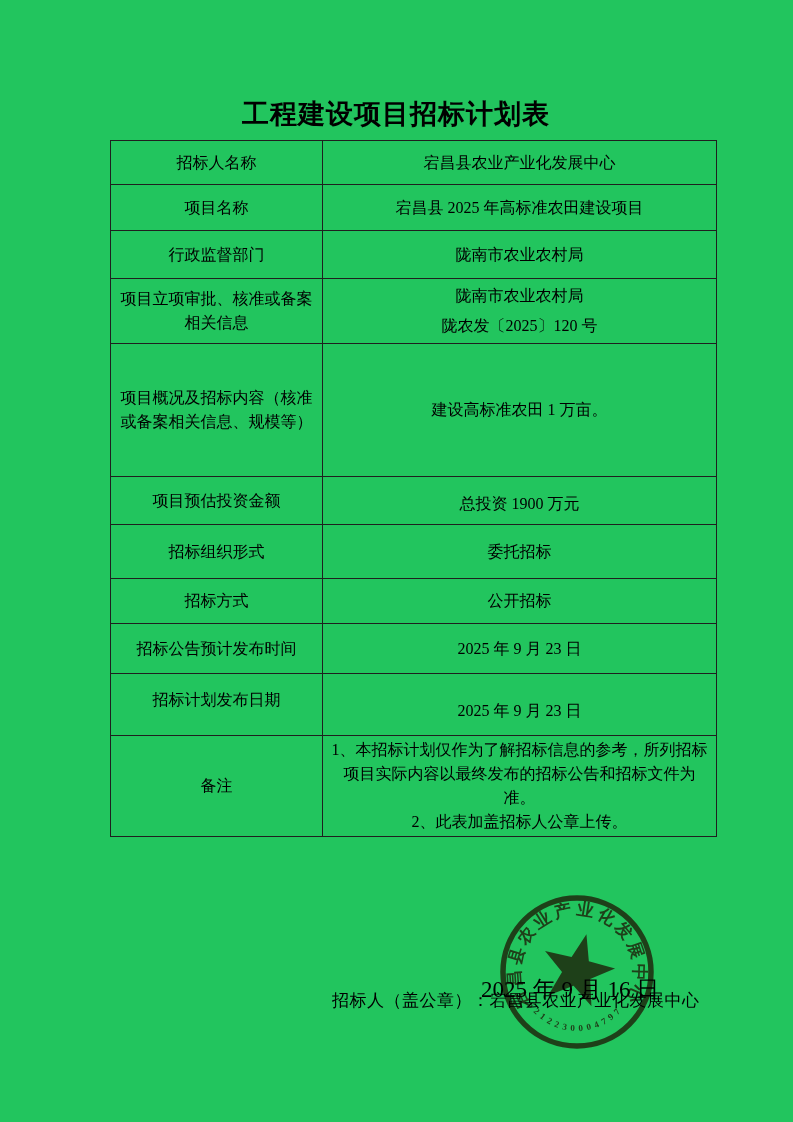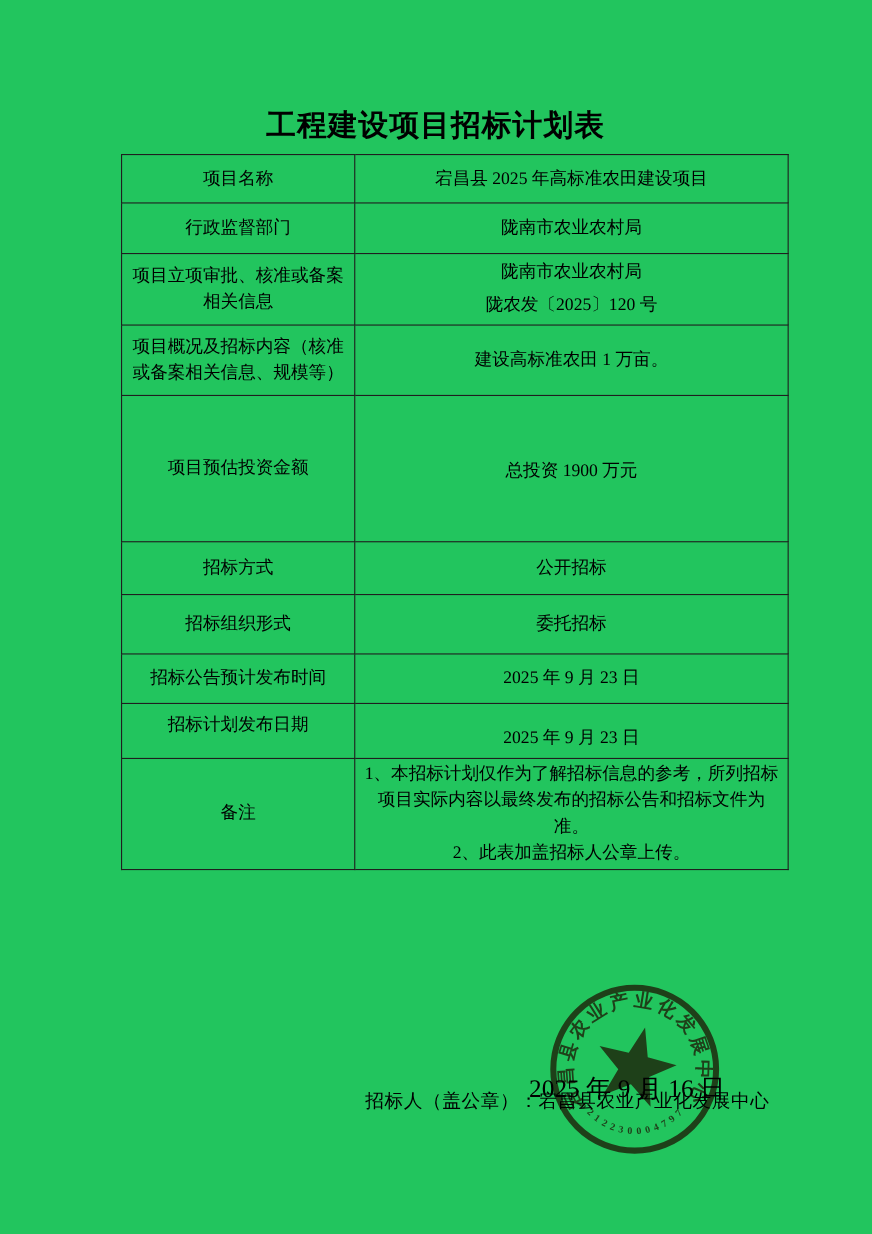--- a/index.html
+++ b/index.html
@@ -99,20 +99,24 @@
 </style>
 </head>
 <body>
 
 <div class="page">
 
   <div class="doc-title">工程建设项目招标计划表</div>
 
   <table class="bid-table">
     <tbody>
+        <tr>
+      <td class="label-cell">招标人名称</td>
+      <td class="value-cell">宕昌县农业产业化发展中心</td>
+    </tr>
     <tr>
       <td class="label-cell">项目名称</td>
       <td class="value-cell">宕昌县 2025 年高标准农田建设项目</td>
     </tr>
     <tr>
       <td class="label-cell">行政监督部门</td>
       <td class="value-cell">陇南市农业农村局</td>
     </tr>
     <tr>
       <td class="label-cell">项目立项审批、核准或备案相关信息</td>
@@ -123,26 +127,26 @@
     </tr>
     <tr>
       <td class="label-cell">项目概况及招标内容（核准或备案相关信息、规模等）</td>
       <td class="value-cell">建设高标准农田 1 万亩。</td>
     </tr>
     <tr>
       <td class="label-cell">项目预估投资金额</td>
       <td class="value-cell val-low">总投资 1900 万元</td>
     </tr>
     <tr>
+      <td class="label-cell">招标组织形式</td>
+      <td class="value-cell">委托招标</td>
+    </tr>
+    <tr>
       <td class="label-cell">招标方式</td>
       <td class="value-cell">公开招标</td>
-    </tr>
-    <tr>
-      <td class="label-cell">招标组织形式</td>
-      <td class="value-cell">委托招标</td>
     </tr>
     <tr>
       <td class="label-cell">招标公告预计发布时间</td>
       <td class="value-cell">2025 年 9 月 23 日</td>
     </tr>
     <tr>
       <td class="label-cell cell-high">招标计划发布日期</td>
       <td class="value-cell cell-low">2025 年 9 月 23 日</td>
     </tr>
     <tr>

